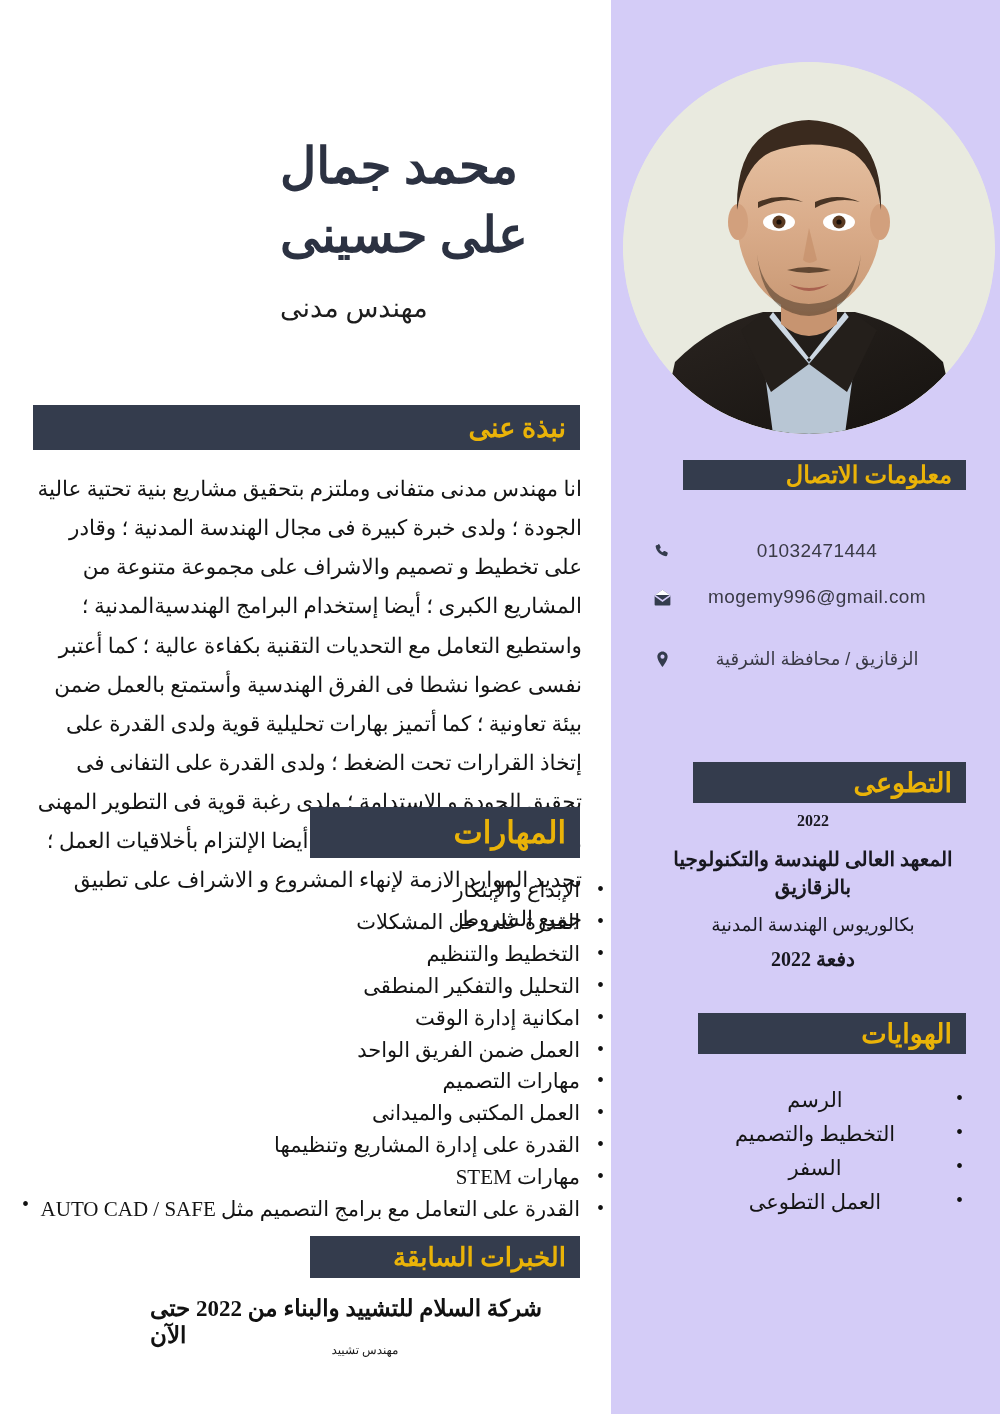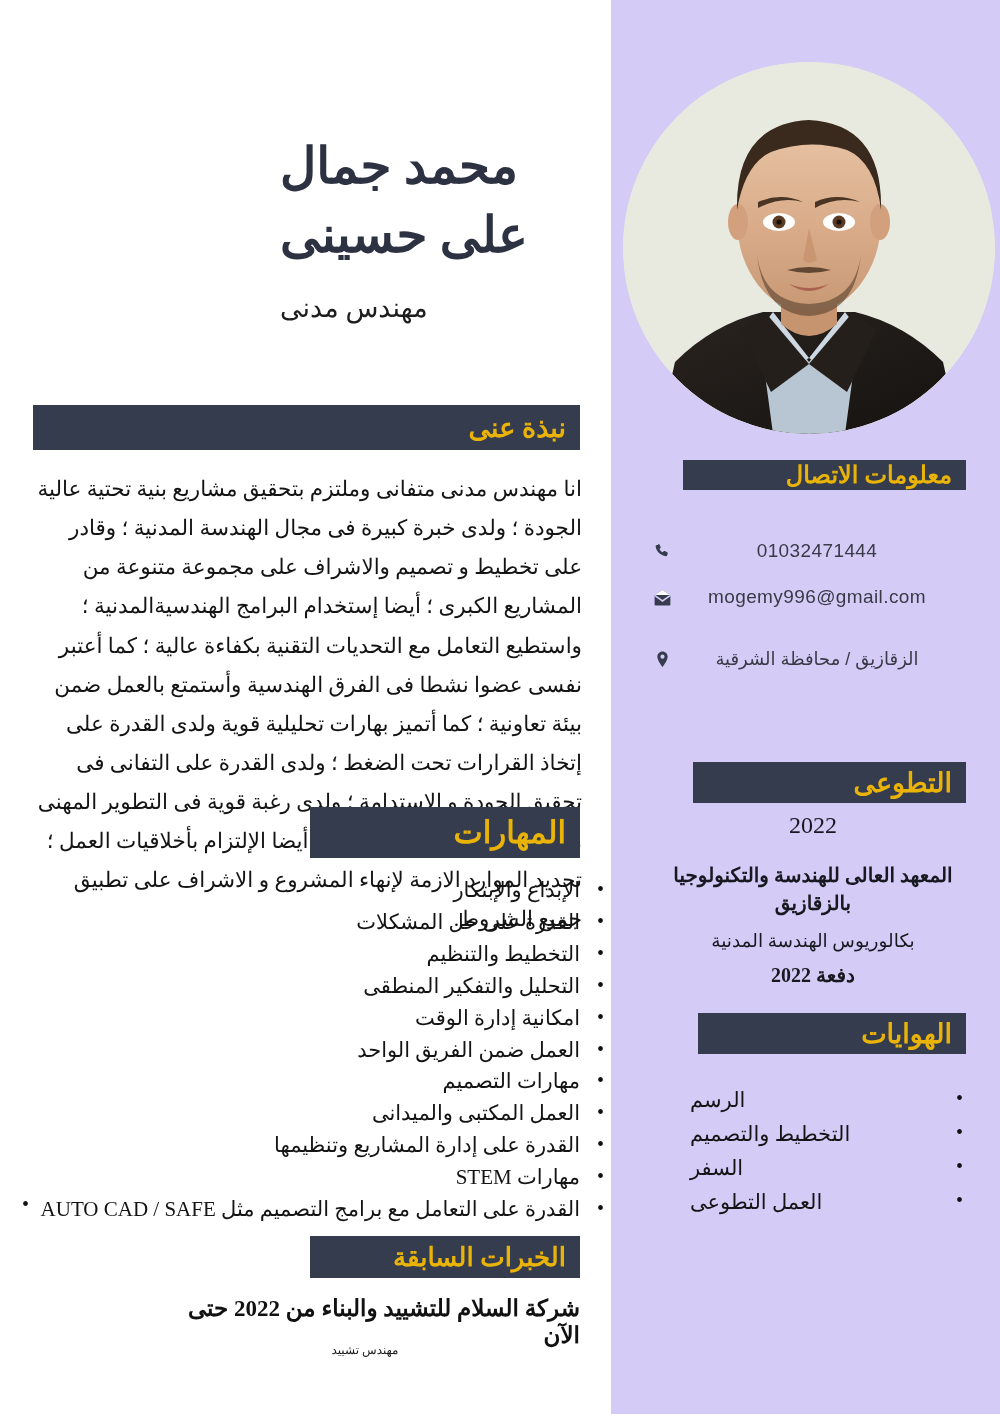--- a/index.html
+++ b/index.html
@@ -164,21 +164,21 @@
     line-height: 1;
   }
 
   
   .exp-company {
     position: absolute;
     left: 150px;
     top: 1295px;
     width: 430px;
     direction: rtl;
-    text-align: right;
+    text-align: left;
     font-family: "Liberation Serif", "DejaVu Serif", serif;
     font-weight: bold;
     font-size: 23px;
     color: #111;
   }
   .exp-role {
     position: absolute;
     left: 150px;
     top: 1343px;
     width: 430px;
@@ -231,23 +231,23 @@
     position: absolute;
     left: 660px;
     top: 812px;
     width: 306px;
     direction: rtl;
     text-align: center;
     color: #181820;
     font-family: "Liberation Serif", "DejaVu Serif", serif;
   }
   .edu-year {
-    font-weight: normal;
-    font-size: 24px;
-    margin-bottom: 22px;
+    font-weight: bold;
+    font-size: 16px;
+    margin-bottom: 15px;
   }
   .edu-school {
     font-weight: bold;
     font-size: 20px;
     line-height: 1.42;
     margin-bottom: 12px;
   }
   .edu-degree {
     font-size: 18.5px;
     margin-bottom: 11px;
@@ -260,21 +260,21 @@
   
   .hobbies-list {
     position: absolute;
     left: 690px;
     top: 1083px;
     width: 250px;
     margin: 0;
     padding: 0 26px 0 0;
     list-style: none;
     direction: rtl;
-    text-align: left;
+    text-align: center;
     font-family: "Liberation Serif", "DejaVu Serif", serif;
     font-size: 21px;
     line-height: 1.62;
     color: #141414;
   }
   .hobbies-list li { position: relative; }
   .hobbies-list li::before {
     content: "\2022";
     position: absolute;
     right: -23px;

